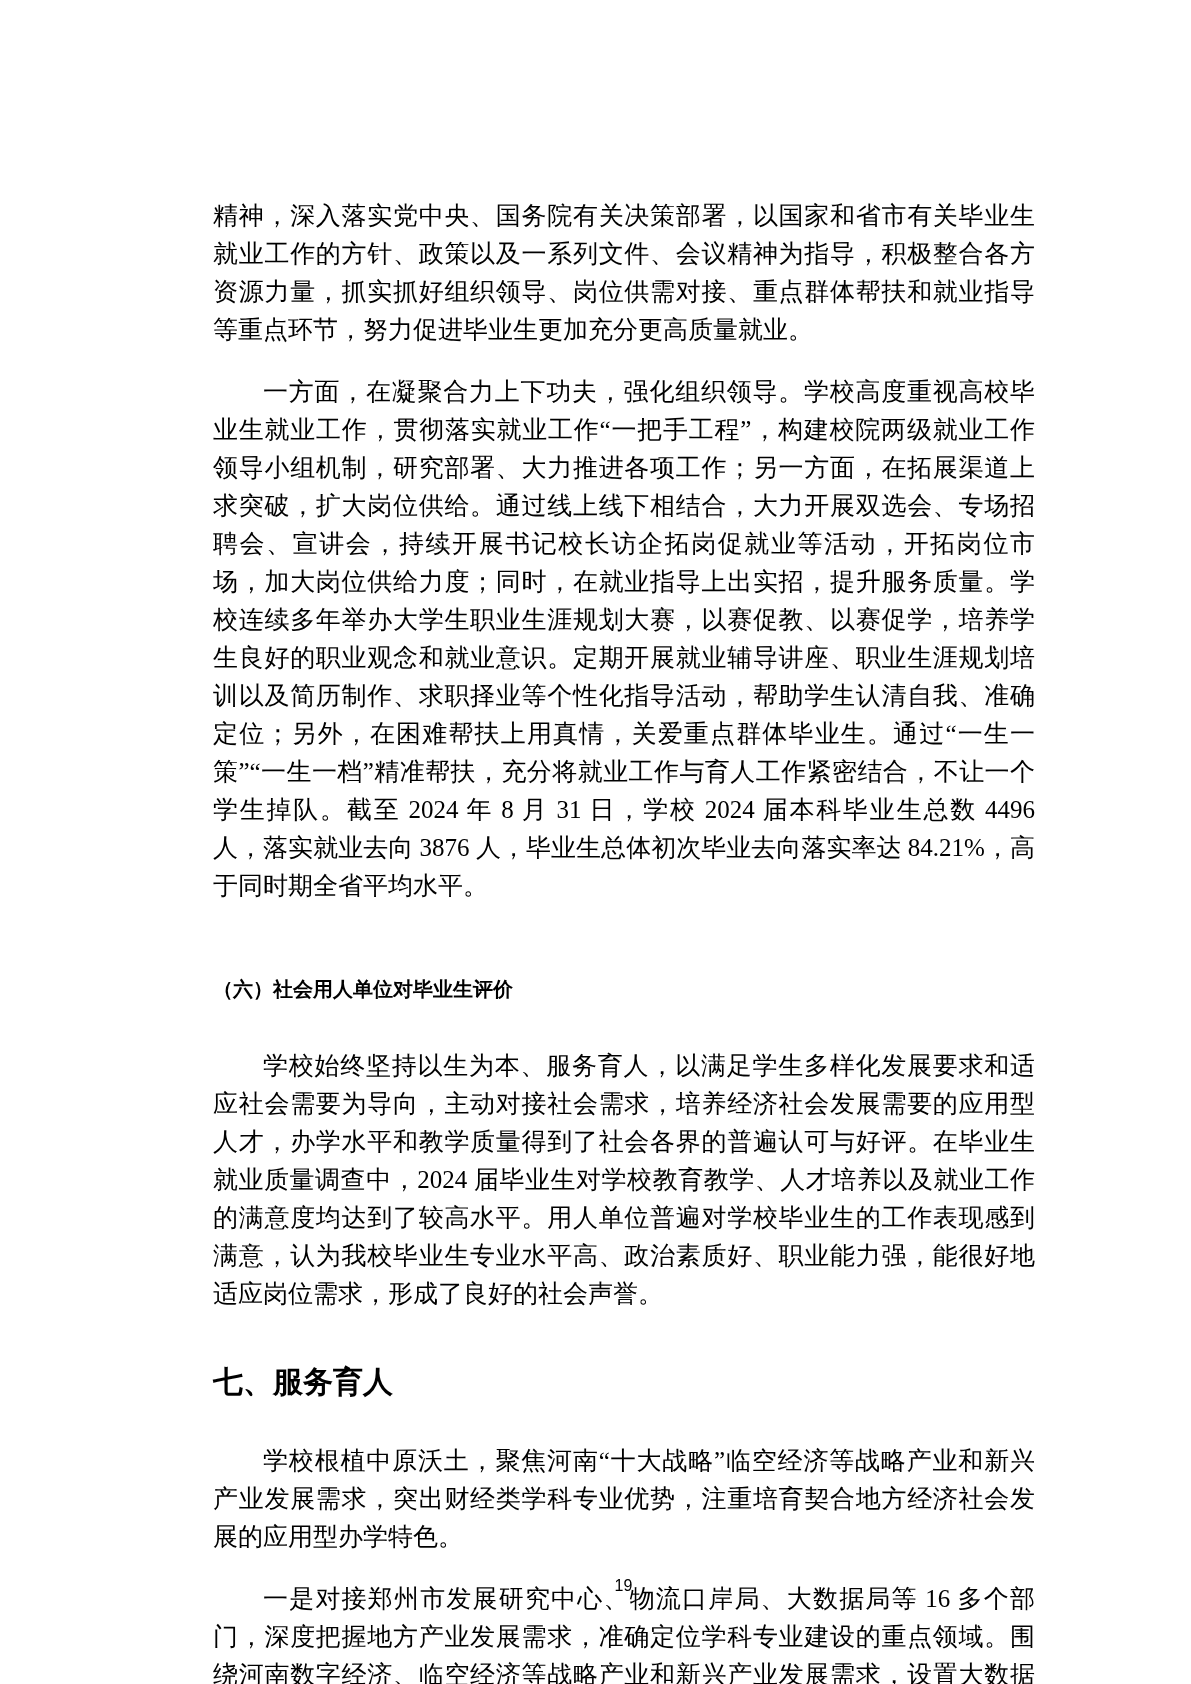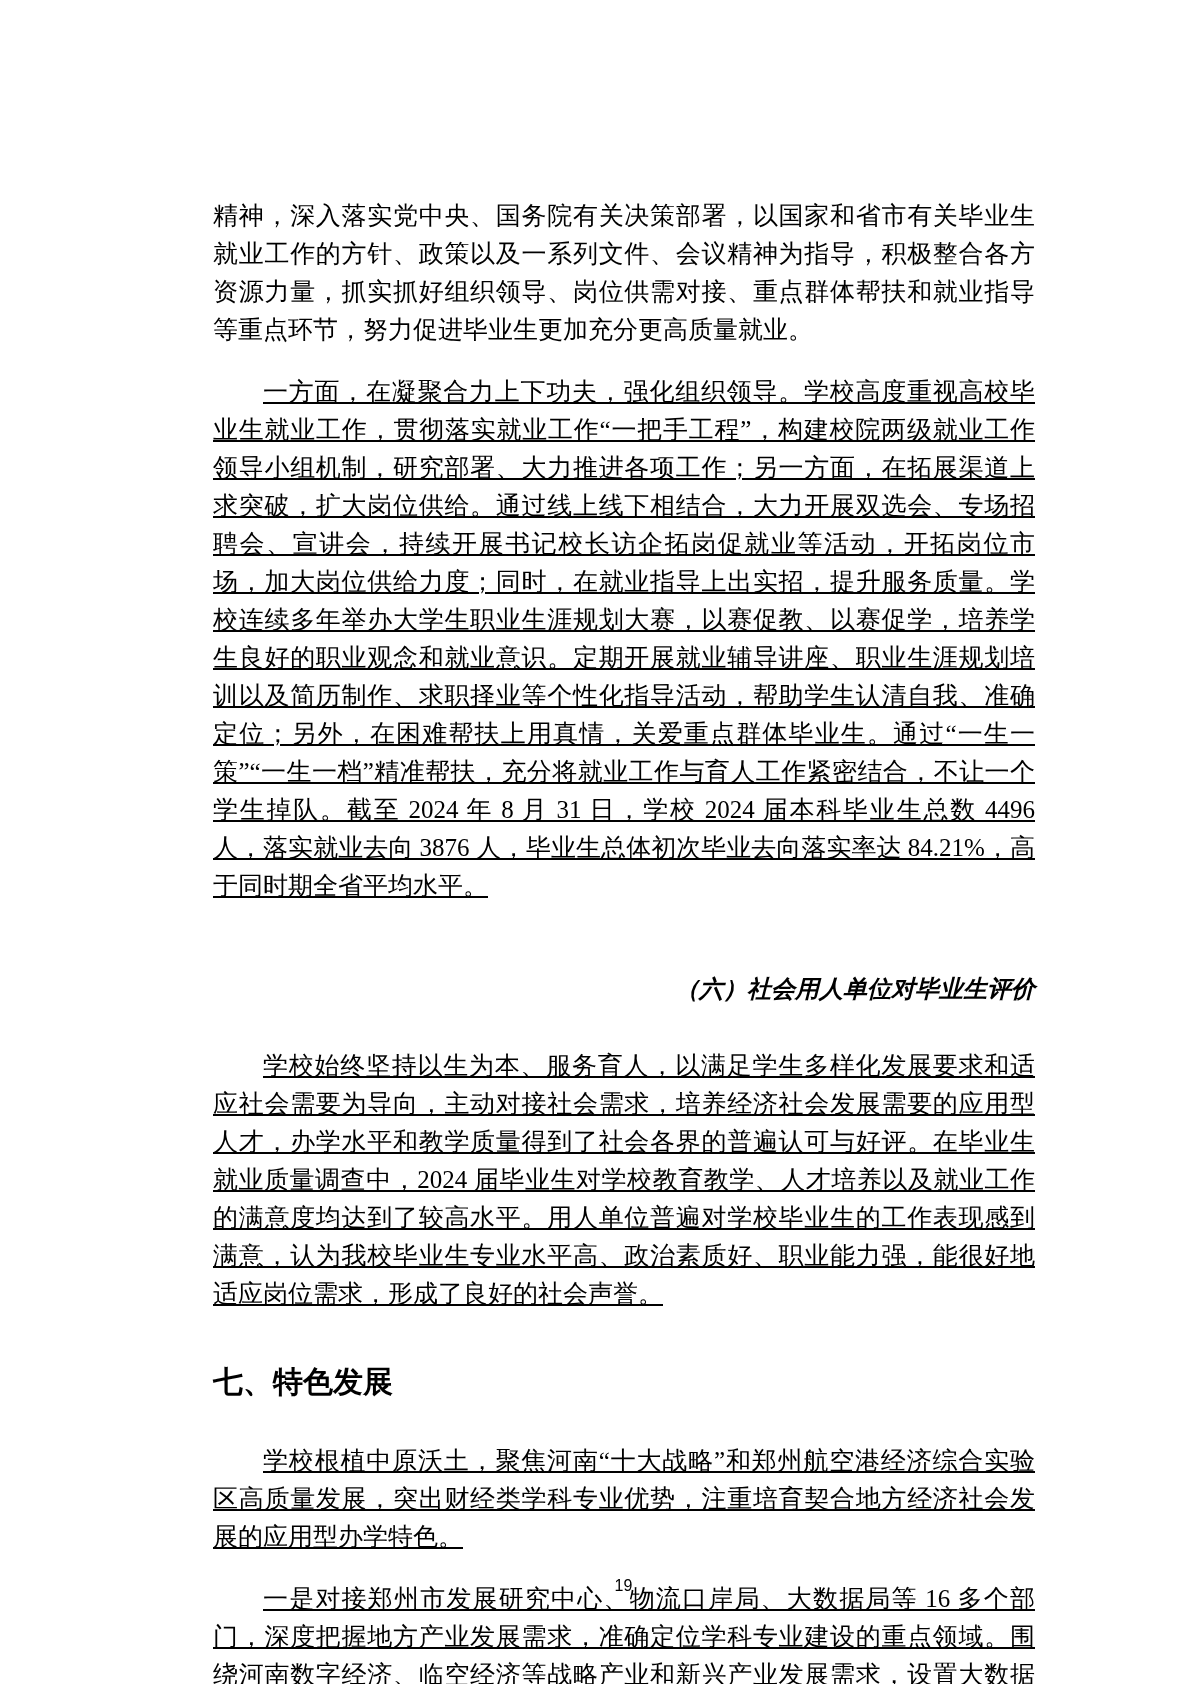--- a/index.html
+++ b/index.html
@@ -21,29 +21,28 @@
   }
   .body-text {
     font-family: "Liberation Serif", "DejaVu Serif", serif;
     font-size: 25px;
     line-height: 38px;
     text-align: justify;
     text-justify: inter-character;
     color: #000000;
     margin: 0;
   }
-  .indent { text-indent: 2em; text-decoration: underline; }
+  .indent { text-indent: 2em; }
   .heading-3 {
     font-family: "Liberation Sans", "DejaVu Sans", sans-serif;
     font-weight: bold;
-    font-size: 24px;
+    font-size: 20px;
     line-height: 44px;
     color: #000000;
-    text-align: right;
-    font-style: italic;
+    text-align: left;
   }
   .h3-sec6 { margin: 38px 0 12px 0; }
   .heading-2 {
     font-family: "Liberation Sans", "DejaVu Sans", sans-serif;
     font-weight: bold;
     font-size: 30px;
     line-height: 46px;
     color: #000000;
     margin: 22px 0 13px 0;
     text-align: left;
@@ -68,23 +67,23 @@
   <div class="content">
 
     <p class="body-text">精神，深入落实党中央、国务院有关决策部署，以国家和省市有关毕业生就业工作的方针、政策以及一系列文件、会议精神为指导，积极整合各方资源力量，抓实抓好组织领导、岗位供需对接、重点群体帮扶和就业指导等重点环节，努力促进毕业生更加充分更高质量就业。</p>
 
     <p class="body-text indent">一方面，在凝聚合力上下功夫，强化组织领导。学校高度重视高校毕业生就业工作，贯彻落实就业工作“一把手工程”，构建校院两级就业工作领导小组机制，研究部署、大力推进各项工作；另一方面，在拓展渠道上求突破，扩大岗位供给。通过线上线下相结合，大力开展双选会、专场招聘会、宣讲会，持续开展书记校长访企拓岗促就业等活动，开拓岗位市场，加大岗位供给力度；同时，在就业指导上出实招，提升服务质量。学校连续多年举办大学生职业生涯规划大赛，以赛促教、以赛促学，培养学生良好的职业观念和就业意识。定期开展就业辅导讲座、职业生涯规划培训以及简历制作、求职择业等个性化指导活动，帮助学生认清自我、准确定位；另外，在困难帮扶上用真情，关爱重点群体毕业生。通过“一生一策”“一生一档”精准帮扶，充分将就业工作与育人工作紧密结合，不让一个学生掉队。截至 2024 年 8 月 31 日，学校 2024 届本科毕业生总数 4496 人，落实就业去向 3876 人，毕业生总体初次毕业去向落实率达 84.21%，高于同时期全省平均水平。</p>
 
     <h3 class="heading-3 h3-sec6">（六）社会用人单位对毕业生评价</h3>
 
     <p class="body-text indent">学校始终坚持以生为本、服务育人，以满足学生多样化发展要求和适应社会需要为导向，主动对接社会需求，培养经济社会发展需要的应用型人才，办学水平和教学质量得到了社会各界的普遍认可与好评。在毕业生就业质量调查中，2024 届毕业生对学校教育教学、人才培养以及就业工作的满意度均达到了较高水平。用人单位普遍对学校毕业生的工作表现感到满意，认为我校毕业生专业水平高、政治素质好、职业能力强，能很好地适应岗位需求，形成了良好的社会声誉。</p>
 
-    <h2 class="heading-2">七、特色发展</h2>
+    <h2 class="heading-2">七、服务育人</h2>
 
-    <p class="body-text indent">学校根植中原沃土，聚焦河南“十大战略”和郑州航空港经济综合实验区高质量发展，突出财经类学科专业优势，注重培育契合地方经济社会发展的应用型办学特色。</p>
+    <p class="body-text indent">学校根植中原沃土，聚焦河南“十大战略”临空经济等战略产业和新兴产业发展需求，突出财经类学科专业优势，注重培育契合地方经济社会发展的应用型办学特色。</p>
 
 
     <p class="body-text indent">一是对接郑州市发展研究中心、物流口岸局、大数据局等 16 多个部门，深度把握地方产业发展需求，准确定位学科专业建设的重点领域。围绕河南数字经济、临空经济等战略产业和新兴产业发展需求，设置大数据管理与应用、物</p>
 
   </div>
 
   <div class="page-number">19</div>
 </div>
 
 </body></html>

